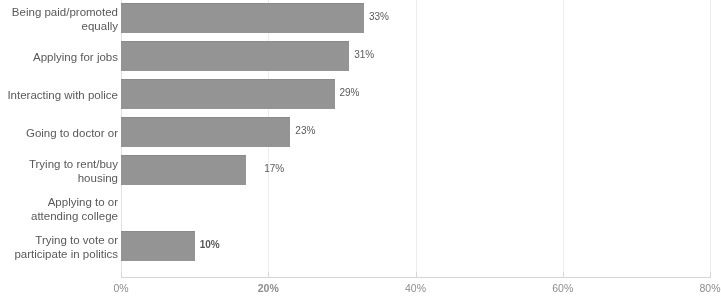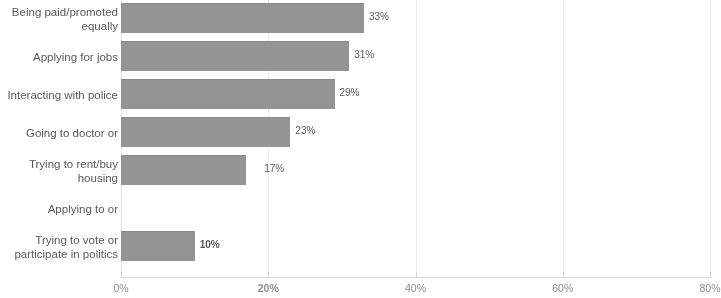--- a/index.html
+++ b/index.html
@@ -162,20 +162,21 @@
       </div>
       <div class="cat-label" style="top: 152px;">
         <div>
           <span>Trying to rent/buy</span>
           <span>housing</span>
         </div>
       </div>
       <div class="cat-label" style="top: 190px;">
         <div>
           <span>Applying to or</span>
+          <span>attending college</span>
         </div>
       </div>
       <div class="cat-label" style="top: 228px;">
         <div>
           <span>Trying to vote or</span>
           <span>participate in politics</span>
         </div>
       </div>
     </div>
 

